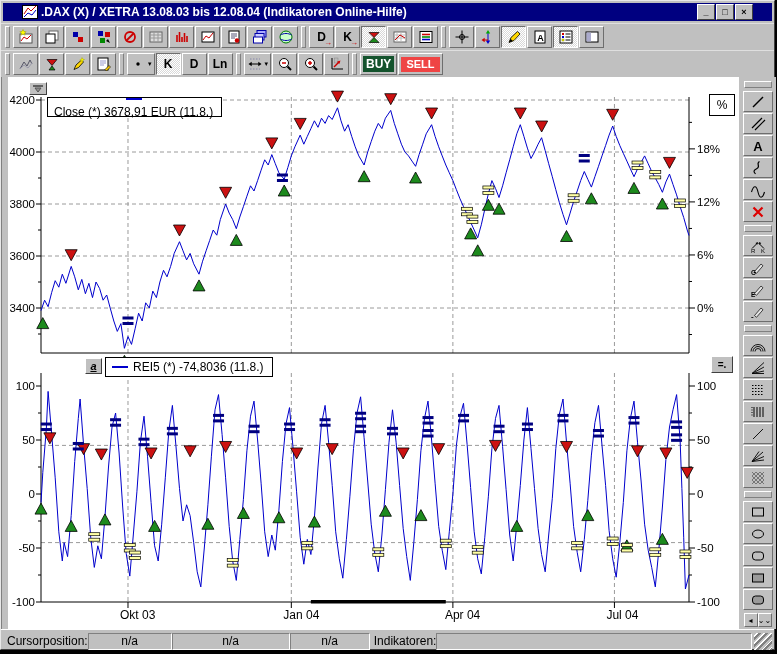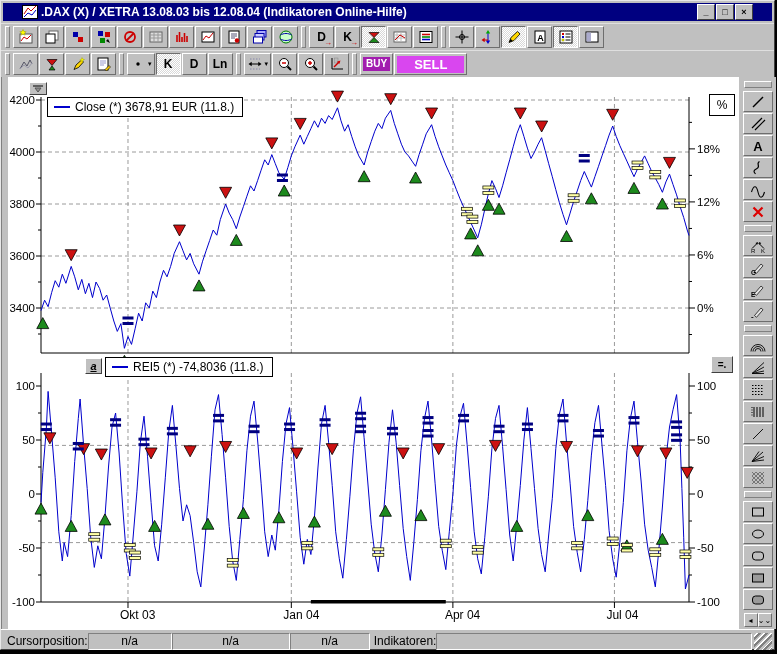--- a/index.html
+++ b/index.html
@@ -22,22 +22,22 @@
              margin:0 3px 0 2px;flex:0 0 auto;}
   .tb-btn{min-width:25px;height:22px;display:flex;align-items:center;justify-content:center;
           background:#c0c0c0;border:1px solid;border-color:#fff #6e6e6e #6e6e6e #fff;
           margin-right:1px;position:relative;padding:0 2px;box-sizing:border-box;flex:0 0 auto;}
   .tb-btn.pressed{border-color:#6e6e6e #fff #fff #6e6e6e;
           background-image:conic-gradient(#ffffff 25%,#d8d8d8 0 50%,#ffffff 0 75%,#d8d8d8 0);
           background-size:2px 2px;}
   .tb-label{font-size:12px;font-weight:bold;color:#000;line-height:1;}
   .mini-arrow{position:absolute;right:1px;bottom:0;color:#c00;font-size:8px;font-weight:bold;line-height:1;}
   .dd{font-size:7px;margin-left:2px;color:#000;}
-  .tb-btn.buy .tb-label{background:#a21caf;color:#fff;font-size:10px;padding:2px 3px;}
-  .tb-btn.sell .tb-label{background:#d946ef;color:#fff;font-size:13px;padding:2px 17px;}
+  .tb-btn.buy .tb-label{background:#14532d;color:#fff;font-size:12px;padding:2px 3px;}
+  .tb-btn.sell .tb-label{background:#ef4444;color:#fff;font-size:11px;padding:2px 5px;}
   
   .content{display:flex;height:552px;}
   .left-strip{width:6px;border-left:1px solid #808080;border-right:1px solid #fff;
               background:#c0c0c0;flex:0 0 auto;}
   .chart-canvas{position:relative;width:729px;height:552px;background:#fff;flex:0 0 auto;}
   .chart-heading{position:absolute;left:356px;top:2px;transform:translateX(-50%);
                  font-size:12.5px;font-weight:bold;color:#000;white-space:nowrap;}
   .legend{position:absolute;border:1px solid #000;background:#fff;height:18px;
           display:flex;align-items:center;gap:5px;padding:0 8px 0 6px;font-size:12px;color:#000;
           white-space:nowrap;}
@@ -558,21 +558,21 @@
           </svg></div>
 
       <div class="small-btn" style="left:20px;top:5px;width:18px;height:13px;">
         <svg viewBox="0 0 14 10" width="14" height="10">
             <path d="M2 2h10" stroke="#000"></path>
             <path d="M4 4h6l-3 4z" fill="#909090" stroke="#555"></path>
           </svg>
       </div>
 
 
-      <div class="legend" style="left:38px;top:20px;">
+      <div class="legend" style="left:38px;top:20px;flex-direction:column;">
         <span class="legend-line"></span>
         <span>Close (*) 3678,91 EUR (11.8.)</span>
       </div>
 
       <div class="pct-box">%</div>
 
       <div class="small-btn" style="left:76px;top:281px;width:17px;height:16px;text-decoration:underline;font-style:italic;">a</div>
 
       <div class="legend" style="left:96px;top:280px;">
         <span class="legend-line"></span>

